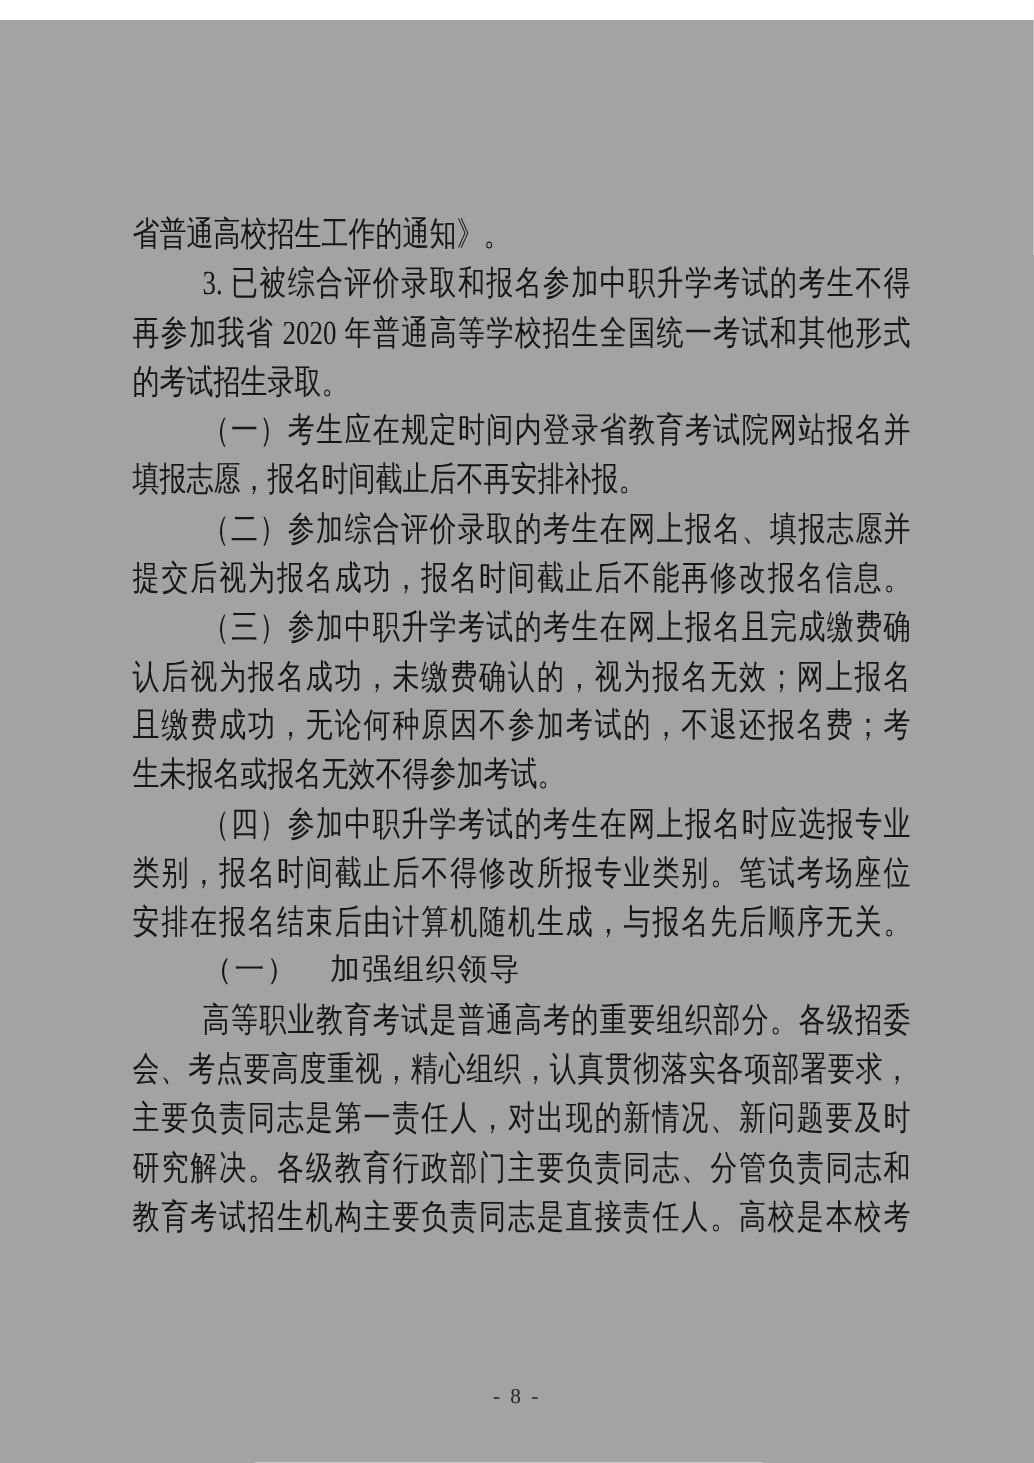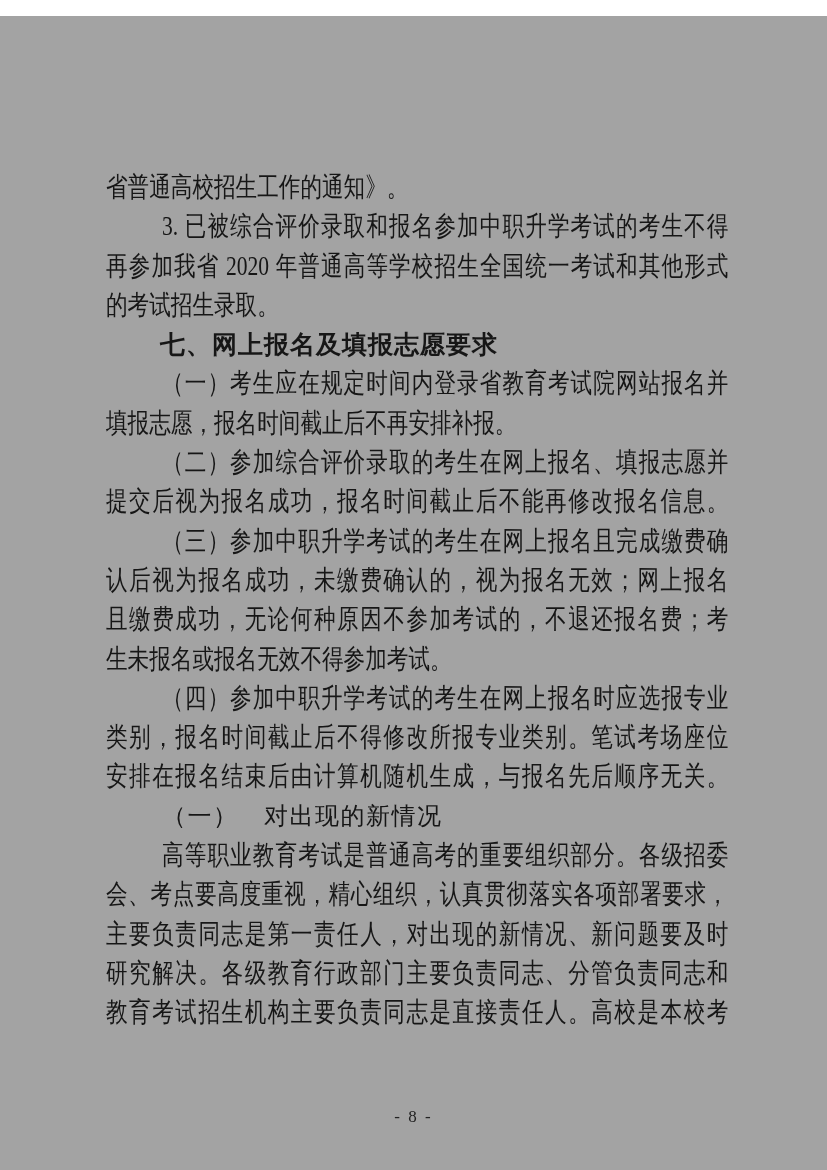--- a/index.html
+++ b/index.html
@@ -63,33 +63,32 @@
 </style>
 </head>
 <body>
 
 <div class="page">
   <div class="content">
     <div class="ln body jlast">省普通高校招生工作的通知》。</div>
     <div class="ln body jfull indent">3. 已被综合评价录取和报名参加中职升学考试的考生不得</div>
     <div class="ln body jfull">再参加我省 2020 年普通高等学校招生全国统一考试和其他形式</div>
     <div class="ln body jlast">的考试招生录取。</div>
-    <div class="ln h1">七、网上报名及填报志愿要求</div>
     <div class="ln body jfull indent">（一）考生应在规定时间内登录省教育考试院网站报名并</div>
     <div class="ln body jlast">填报志愿，报名时间截止后不再安排补报。</div>
     <div class="ln body jfull indent">（二）参加综合评价录取的考生在网上报名、填报志愿并</div>
     <div class="ln body jfull">提交后视为报名成功，报名时间截止后不能再修改报名信息。</div>
     <div class="ln body jfull indent">（三）参加中职升学考试的考生在网上报名且完成缴费确</div>
     <div class="ln body jfull">认后视为报名成功，未缴费确认的，视为报名无效；网上报名</div>
     <div class="ln body jfull">且缴费成功，无论何种原因不参加考试的，不退还报名费；考</div>
     <div class="ln body jlast">生未报名或报名无效不得参加考试。</div>
     <div class="ln body jfull indent">（四）参加中职升学考试的考生在网上报名时应选报专业</div>
     <div class="ln body jfull">类别，报名时间截止后不得修改所报专业类别。笔试考场座位</div>
     <div class="ln body jfull">安排在报名结束后由计算机随机生成，与报名先后顺序无关。</div>
-    <div class="ln h2">（一）　对出现的新情况</div>
+    <div class="ln h2">（一）　加强组织领导</div>
     <div class="ln body jfull indent">高等职业教育考试是普通高考的重要组织部分。各级招委</div>
     <div class="ln body jfull">会、考点要高度重视，精心组织，认真贯彻落实各项部署要求，</div>
     <div class="ln body jfull">主要负责同志是第一责任人，对出现的新情况、新问题要及时</div>
     <div class="ln body jfull">研究解决。各级教育行政部门主要负责同志、分管负责同志和</div>
     <div class="ln body jfull">教育考试招生机构主要负责同志是直接责任人。高校是本校考</div>
   </div>
   <div class="footer">- 8 -</div>
 </div>
 
 </body></html>

